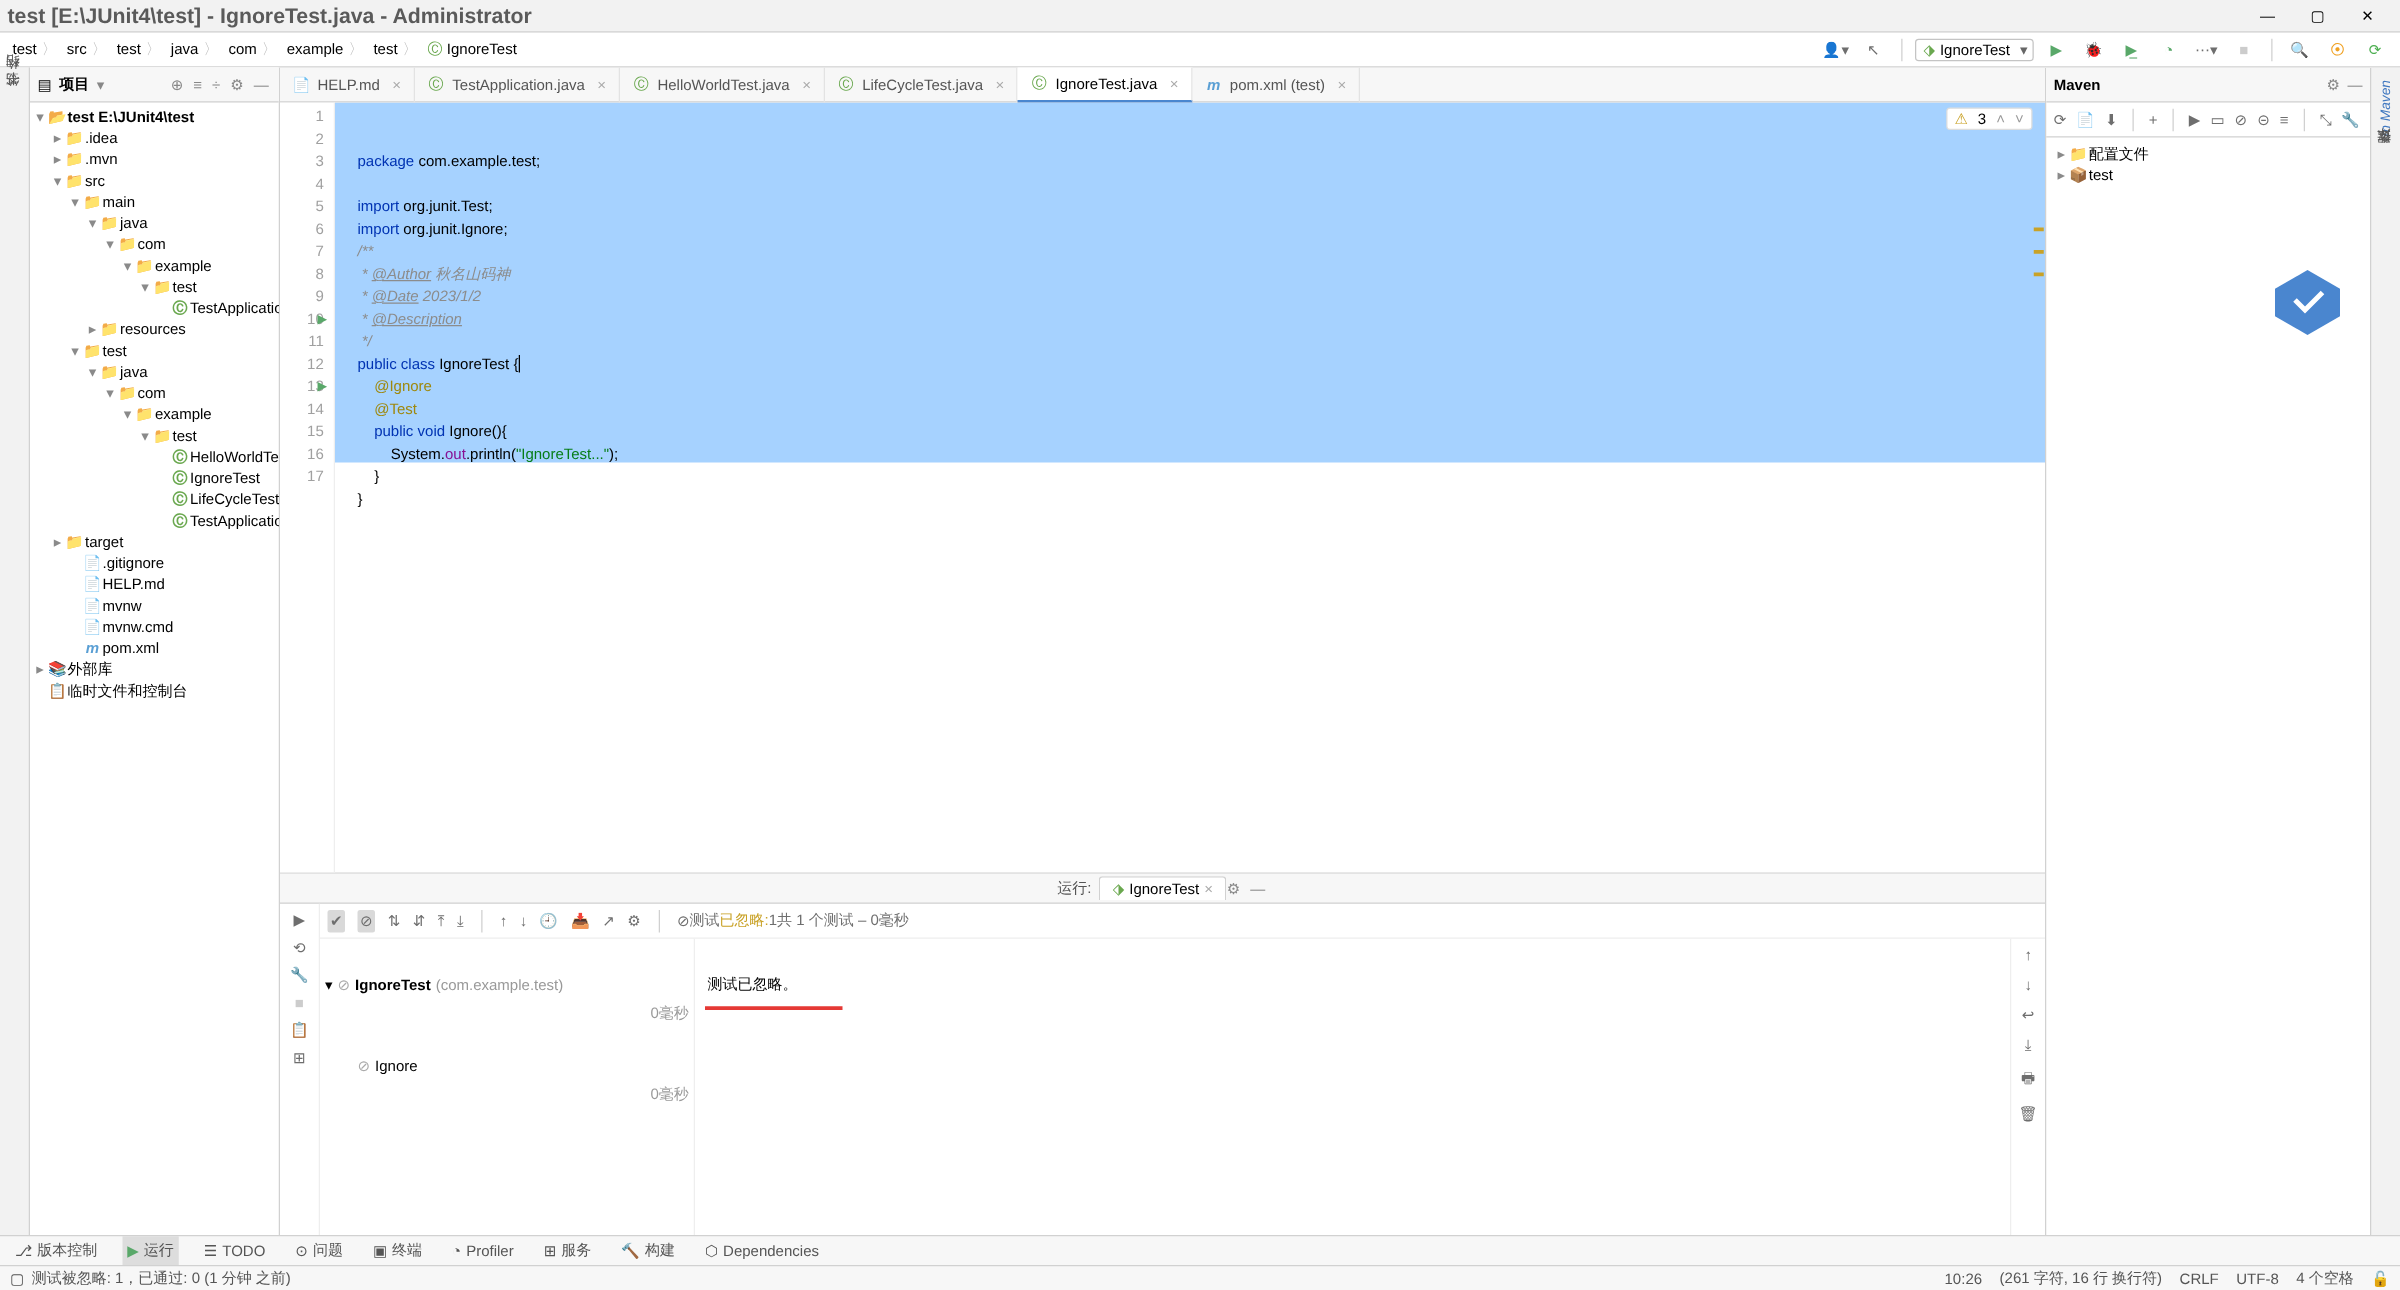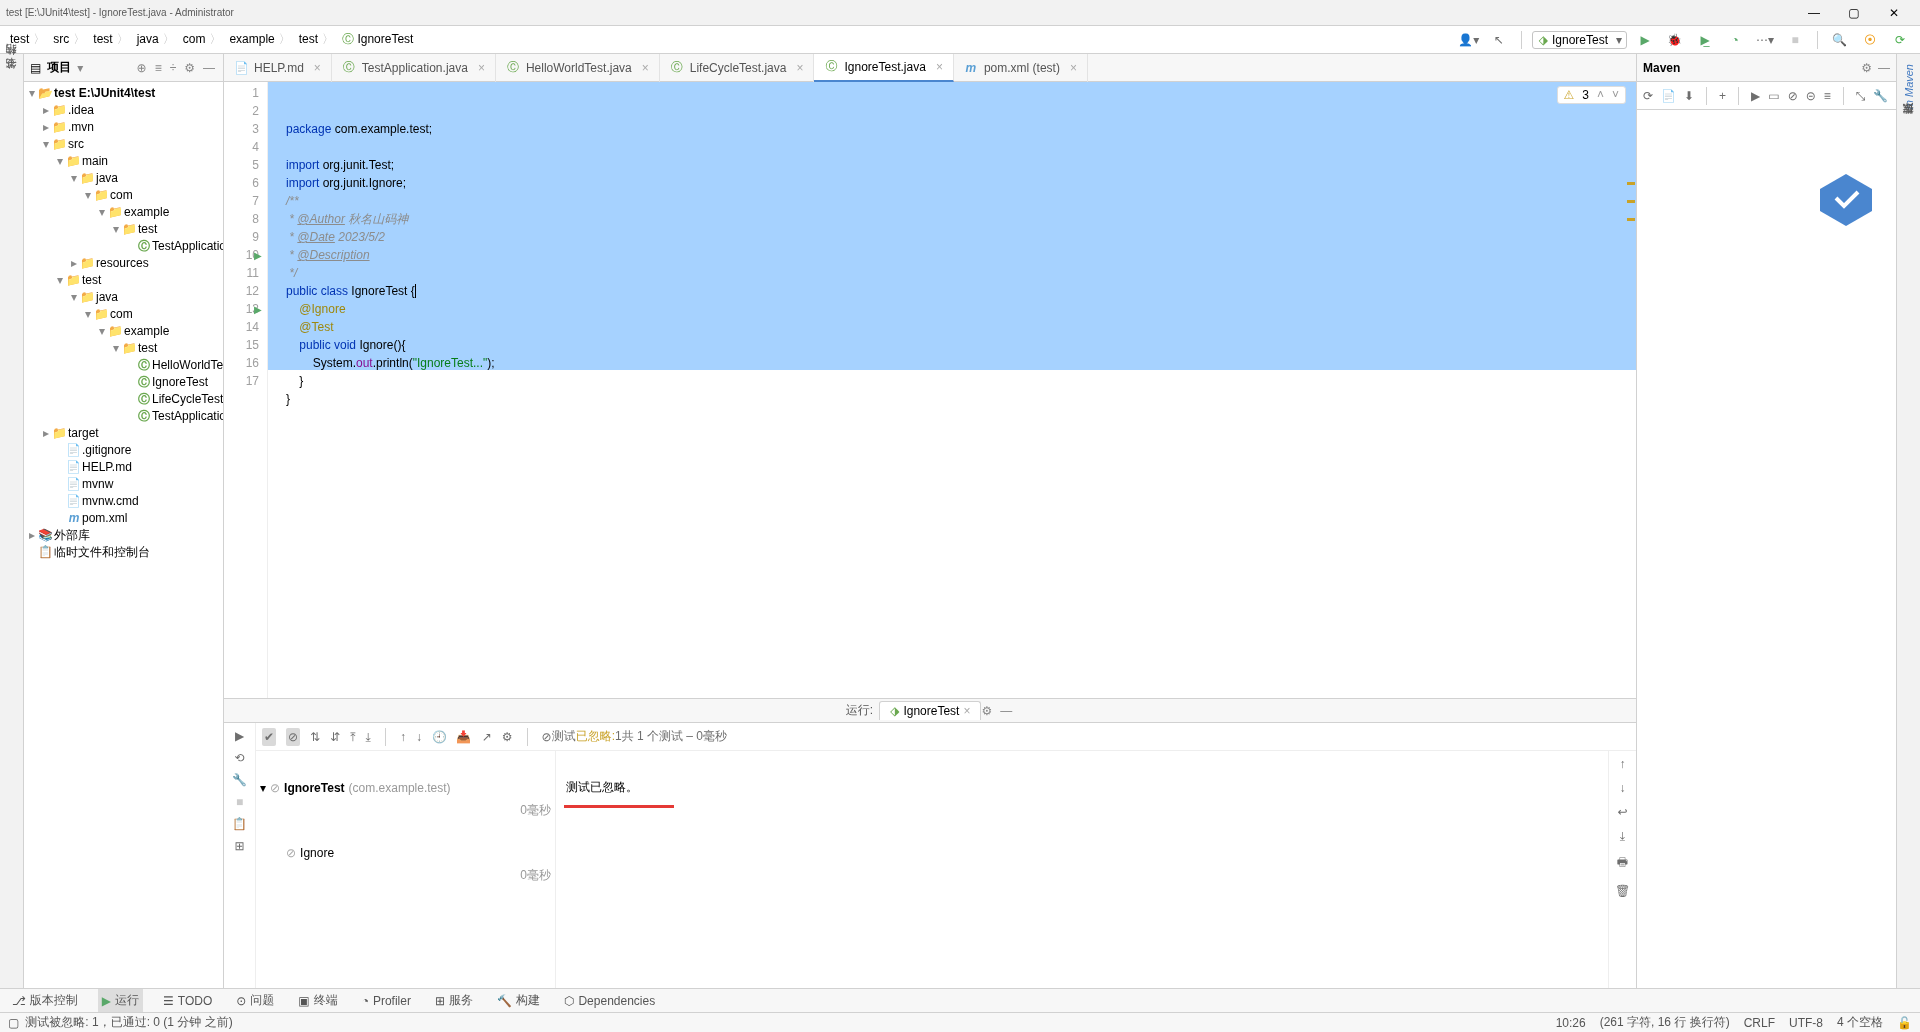--- a/index.html
+++ b/index.html
@@ -2,21 +2,21 @@
 <html><head>
 <meta charset="utf-8">
 <style>
 * { margin:0; padding:0; box-sizing:border-box; font-family:"Microsoft YaHei",Arial,sans-serif; font-size:12px; }
 body { background:#fff; color:#000; overflow:hidden; width:1920px; height:1032px; }
 .row { display:flex; align-items:center; }
 .titlebar { height:26px; background:#f2f2f2; border-bottom:1px solid #d1d1d1; padding:0 6px; justify-content:space-between; }
 .titlebar-left { gap:2px; }
 .logo { width:18px; height:18px; background:#3a3a3a; color:#fff; display:flex; align-items:center; justify-content:center; font-weight:bold; font-size:11px; border-radius:2px; }
 .menu-item { padding:3px 7px; color:#000; cursor:default; }
-.title-text { color:#5a5a5a; font-size:10px; }
+.title-text { color:#5a5a5a; font-size:17px;font-weight:bold; }
 .win-btn { width:40px; height:22px; display:flex; align-items:center; justify-content:center; color:#000; }
 
 .breadcrumb-bar { height:28px; border-bottom:1px solid #d1d1d1; justify-content:space-between; padding-left:6px; }
 .crumbs { gap:0; }
 .crumb { padding:0 4px; color:#000; position:relative; }
 .crumb::after { content:"〉"; color:#bbb; margin-left:4px; }
 .crumb:last-child::after { display:none; }
 .crumb.jc { color:#000; }
 .tb-right { gap:6px; padding-right:8px; }
 .icon-btn { width:24px; height:22px; display:flex; align-items:center; justify-content:center; color:#6e6e6e; }
@@ -266,21 +266,21 @@
           <div class="ln">17</div>
       </div>
       <div class="code">
         <div class="code-sel"></div>
 <pre><span class="kw">package</span> com.example.test;
 
 <span class="kw">import</span> org.junit.<span class="cls">Test</span>;
 <span class="kw">import</span> org.junit.<span class="cls">Ignore</span>;
 <span class="cmt">/**</span>
 <span class="cmt"> * </span><span class="doc-tag">@Author</span><span class="doc-txt"> 秋名山码神</span>
-<span class="cmt"> * </span><span class="doc-tag">@Date</span><span class="doc-txt"> 2023/5/2</span>
+<span class="cmt"> * </span><span class="doc-tag">@Date</span><span class="doc-txt"> 2023/1/2</span>
 <span class="cmt"> * </span><span class="doc-tag">@Description</span>
 <span class="cmt"> */</span>
 <span class="kw">public class</span> IgnoreTest {<span style="border-left:1px solid #000"></span>
     <span class="ann">@Ignore</span>
     <span class="ann">@Test</span>
     <span class="kw">public void</span> Ignore(){
         System.<span class="fld">out</span>.println(<span class="str">"IgnoreTest..."</span>);
     }
 }
 </pre>
@@ -403,20 +403,24 @@
       <div class="sep-v"></div>
       <span>▶</span>
       <span>▭</span>
       <span>⊘</span>
       <span>⊝</span>
       <span>≡</span>
       <div class="sep-v"></div>
       <span>⤡</span>
       <span>🔧</span>
     </div>
+    <div class="maven-tree">
+      <div class="tree-item" style="padding-left:2px"><span class="arrow">▸</span><span class="ico" style="color:#5a9fd4">📁</span><span class="node-label">配置文件</span></div>
+      <div class="tree-item" style="padding-left:2px"><span class="arrow">▸</span><span class="ico" style="color:#5a9fd4">📦</span><span class="node-label">test</span></div>
+    </div>
     <div style="flex:1;position:relative">
       <svg width="60" height="60" style="position:absolute;right:20px;top:60px">
         <polygon points="30,4 56,19 56,41 30,56 4,41 4,19" fill="#4a86cf"></polygon>
         <path d="M20,28 l8,8 l14,-14" stroke="#fff" stroke-width="4" fill="none"></path>
       </svg>
     </div>
   </div>
 
   <div class="right-gutter">
     <div class="vtext" style="font-style:italic;color:#4078c0">m Maven</div>

